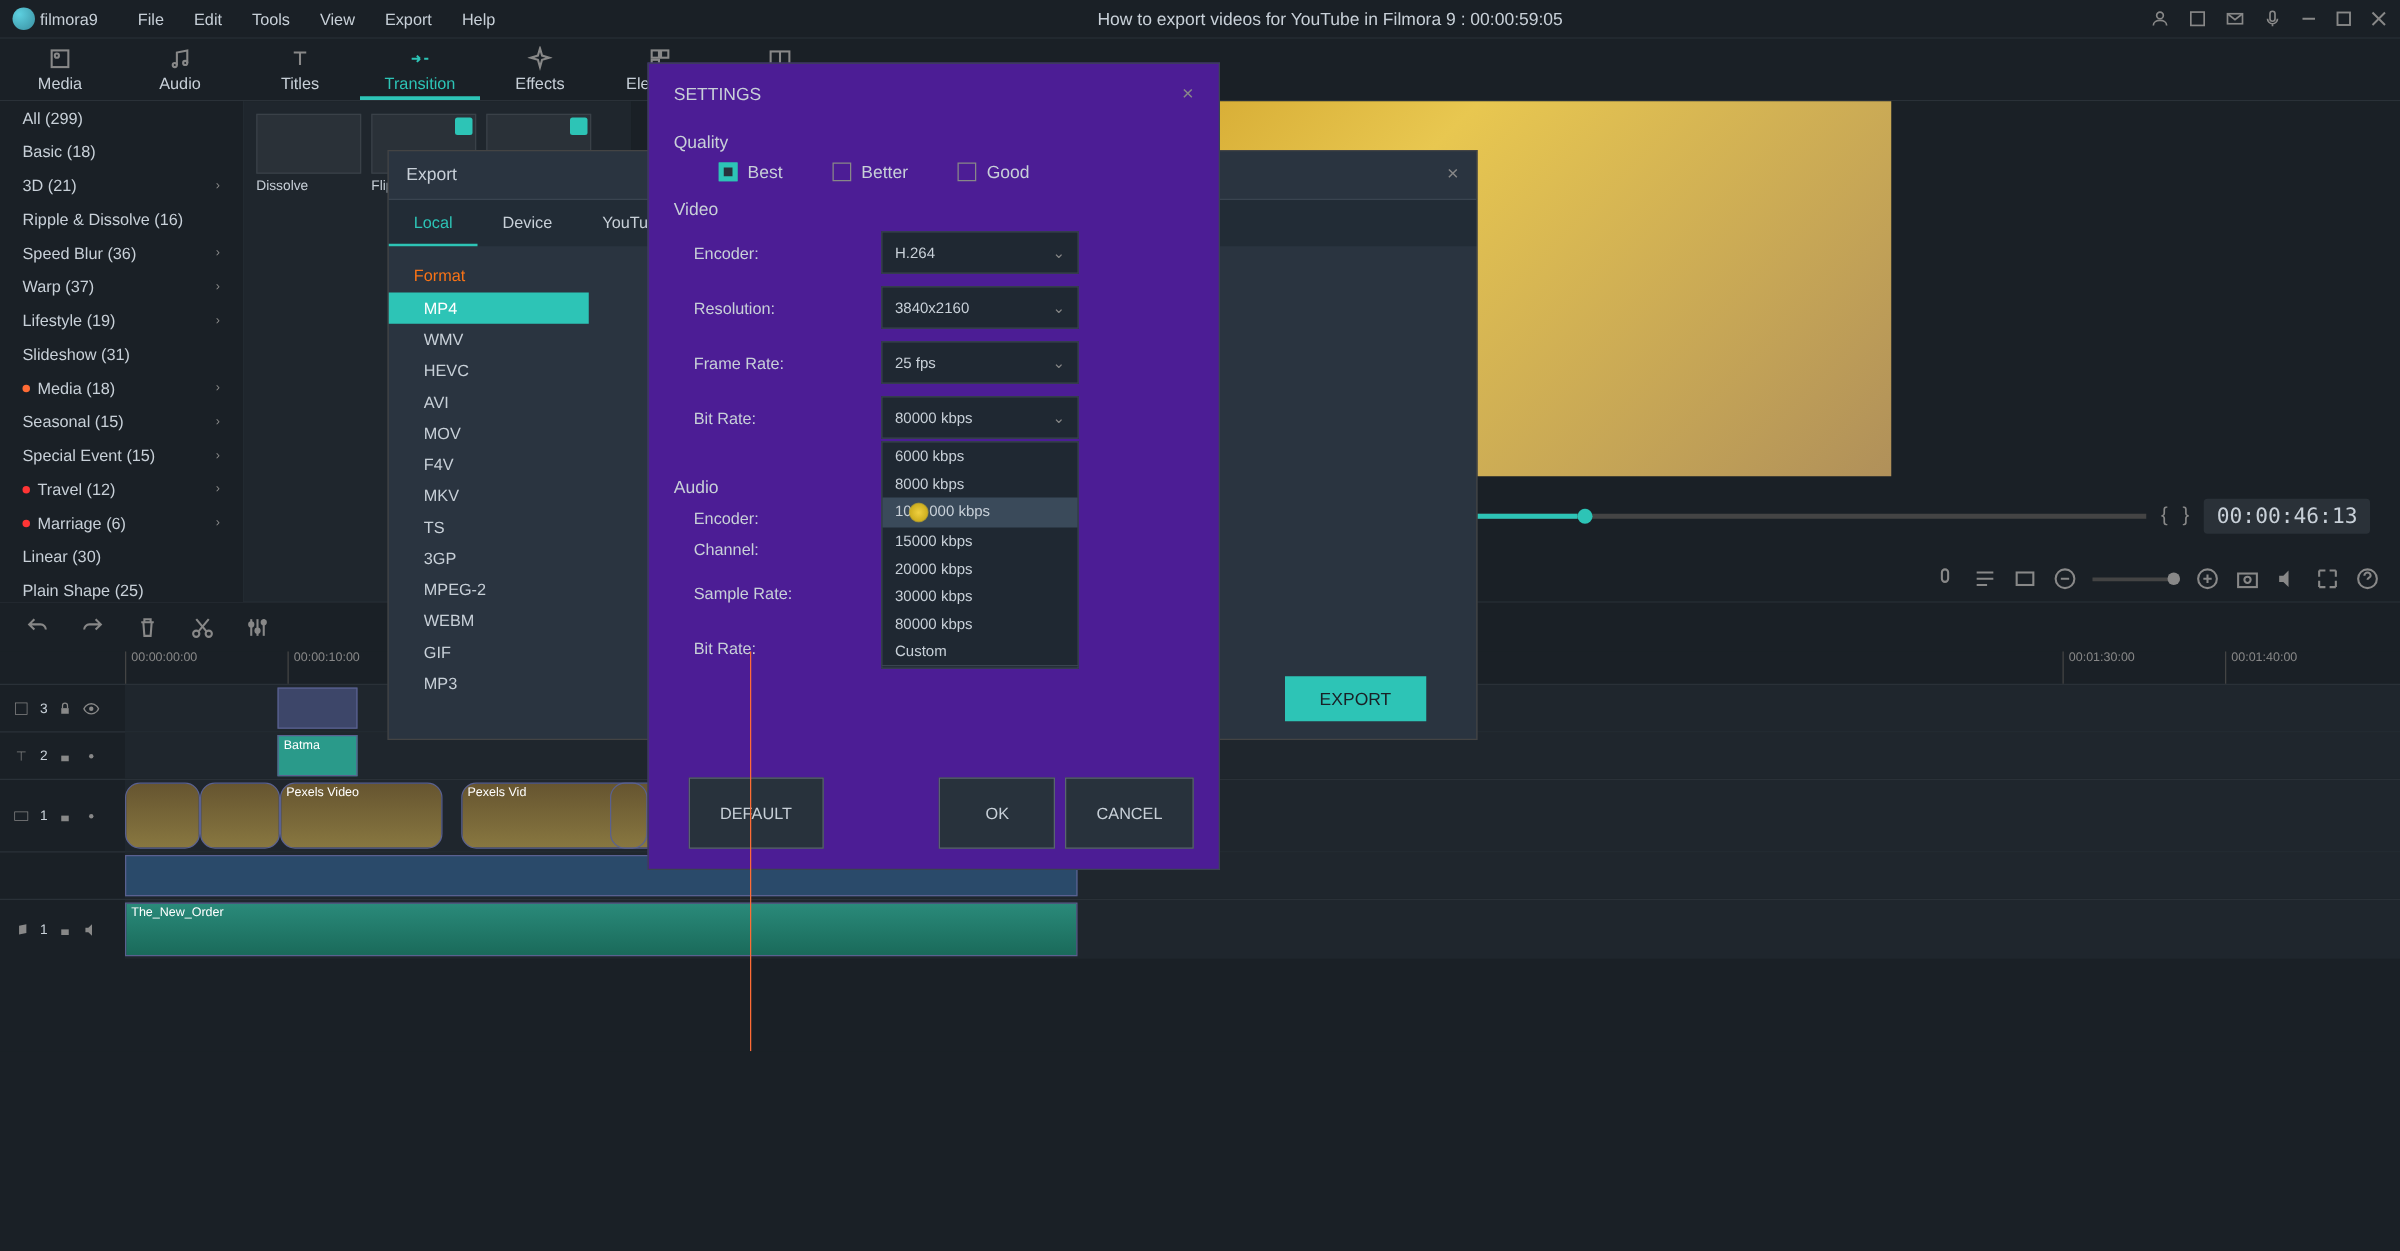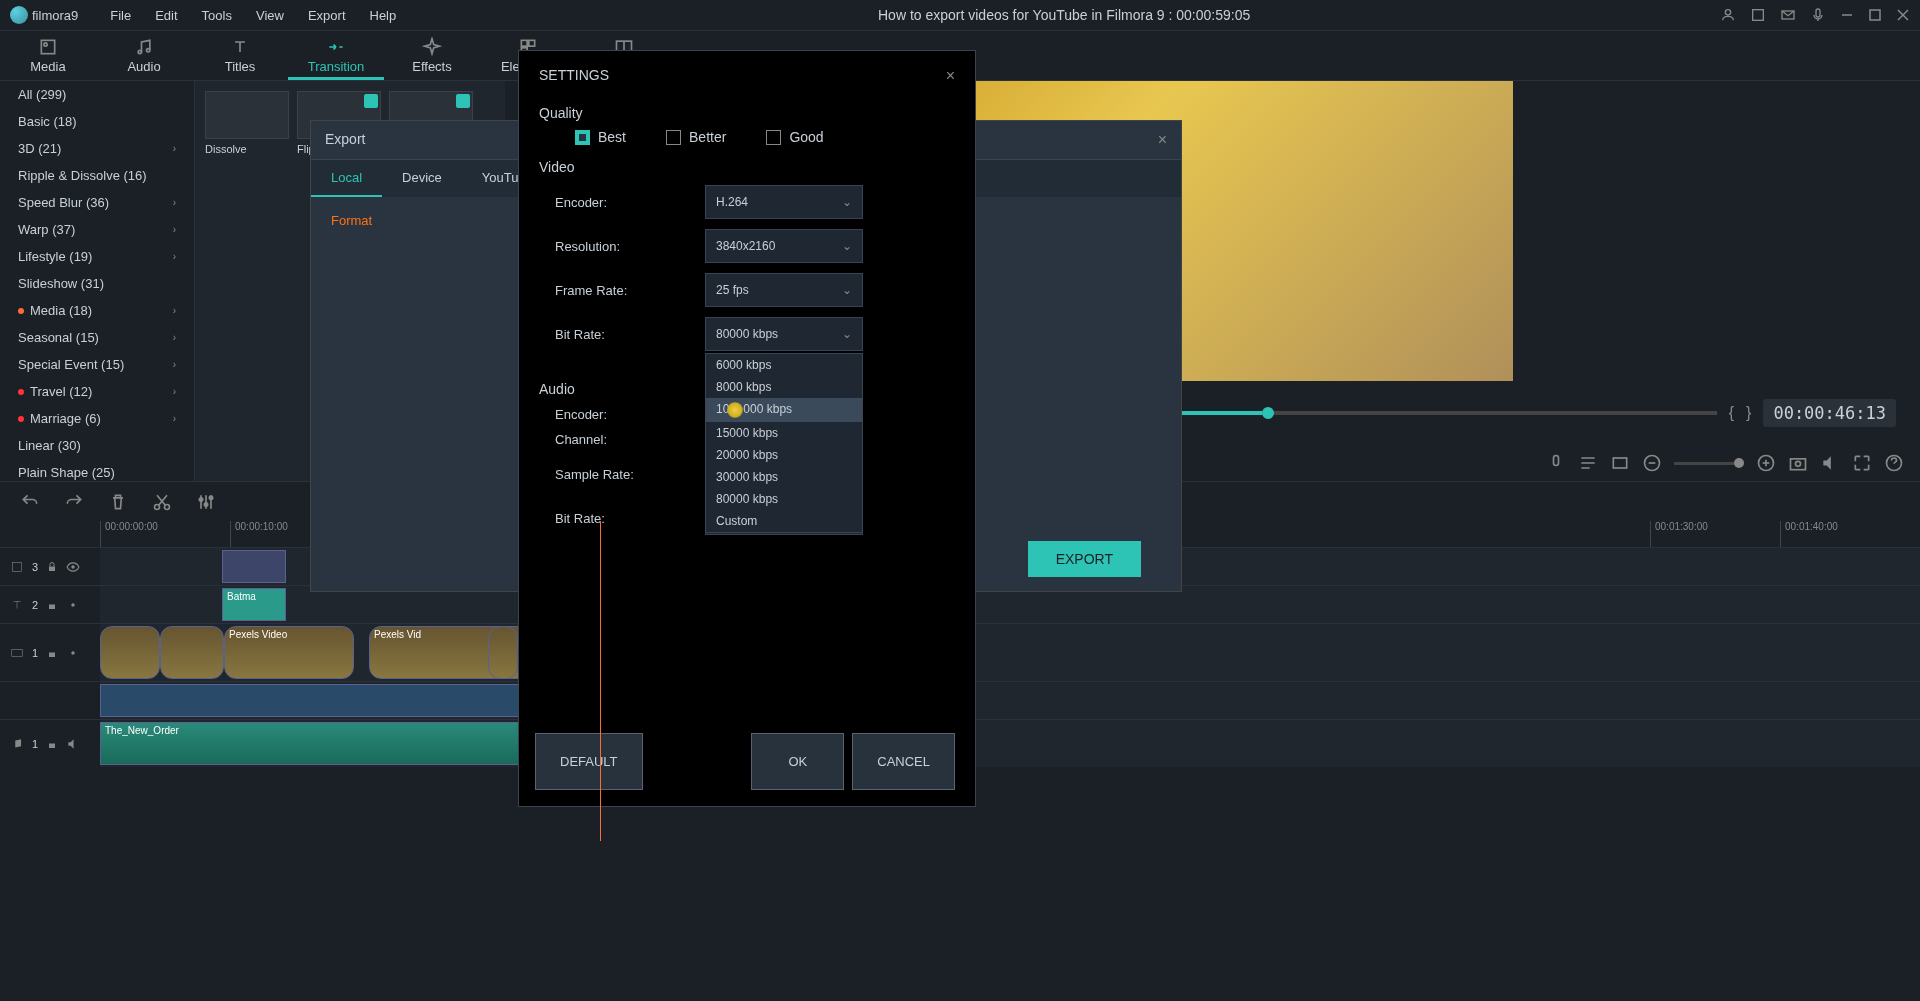--- a/index.html
+++ b/index.html
@@ -75,37 +75,37 @@
 .export-tab { padding: 10px 20px; font-size: 13px; cursor: pointer; }
 .export-tab.active { color: #2dc4b6; border-bottom: 2px solid #2dc4b6; }
 .export-body { display: flex; height: calc(100% - 70px); }
 .format-list { width: 160px; padding-top: 10px; }
 .fmt-header { padding: 6px 20px; font-size: 13px; color: #f97316; }
 .fmt-item { padding: 5px 28px; font-size: 13px; cursor: pointer; }
 .fmt-item.selected { background: #2dc4b6; color: #fff; }
 .export-right { flex: 1; padding: 20px; position: relative; }
 .export-btn { position: absolute; right: 40px; bottom: 20px; background: #2dc4b6; color: #1a2026; padding: 10px 28px; font-size: 14px; cursor: pointer; border: none; }
 
-.modal-settings { position: absolute; left: 518px; top: 50px; width: 458px; height: 757px; background: #000000; border: 1px solid #3a4450; padding: 16px 20px; }
+.modal-settings { position: absolute; left: 518px; top: 50px; width: 458px; height: 646px; background: #4c1d95; border: 1px solid #3a4450; padding: 16px 20px; }
 .settings-header { display: flex; justify-content: space-between; font-size: 14px; margin-bottom: 20px; }
 .setting-section { font-size: 14px; margin: 14px 0 8px; }
 .quality-row { display: flex; gap: 40px; margin-left: 36px; margin-bottom: 14px; }
 .checkbox { display: flex; align-items: center; gap: 8px; font-size: 14px; cursor: pointer; }
 .cb-box { width: 15px; height: 15px; border: 1px solid #888; display: inline-block; }
 .cb-box.checked { background: #2dc4b6; border-color: #2dc4b6; position: relative; }
 .cb-box.checked::after { content: ''; position: absolute; left: 3px; top: 3px; width: 7px; height: 7px; background: #28323c; }
 .setting-row { display: flex; align-items: center; margin: 10px 0 10px 16px; }
 .setting-label { width: 150px; font-size: 13px; }
 .select { width: 158px; height: 30px; background: #1f2832; border: 1px solid #3a4450; display: flex; align-items: center; justify-content: space-between; padding: 16px 10px; font-size: 12px; cursor: pointer; }
 .select-arrow { color: #888; }
 .dropdown { position: absolute; left: 186px; top: 302px; width: 158px; background: #1f2832; border: 1px solid #3a4450; }
 .dd-item { padding: 4px 10px; font-size: 12px; cursor: pointer; }
 .dd-item:hover, .dd-item.hover { background: #3a4a5a; }
 .dd-item .cursor-dot { display: inline-block; width: 16px; height: 16px; background: radial-gradient(circle, #f0d040 0%, #d0b020 60%, transparent 80%); border-radius: 50%; vertical-align: middle; margin-left: -2px; }
-.settings-buttons { position: absolute; bottom: 16px; left: 16px; right: 20px; display: flex; justify-content: space-between; }
+.settings-buttons { position: absolute; bottom: 16px; left: 32px; right: 20px; display: flex; justify-content: space-between; }
 .btn { padding: 8px 24px; background: #28323c; border: 1px solid #5a6470; color: #c8d0d8; font-size: 13px; cursor: pointer; }
 .btn-group { display: flex; gap: 8px; }
 
 .close-x { cursor: pointer; font-size: 16px; color: #888; }
 </style>
 </head>
 <body>
 
 <div class="title-bar">
   <div class="logo">
@@ -478,20 +478,35 @@
     <span class="close-x">×</span>
   </div>
   <div class="export-tabs">
     <div class="export-tab active">Local</div>
     <div class="export-tab">Device</div>
     <div class="export-tab">YouTube</div>
   </div>
   <div class="export-body">
     <div class="format-list">
       <div class="fmt-header">Format</div>
+      <div id="formats">
+          <div class="fmt-item selected">MP4</div>
+          <div class="fmt-item">WMV</div>
+          <div class="fmt-item">HEVC</div>
+          <div class="fmt-item">AVI</div>
+          <div class="fmt-item">MOV</div>
+          <div class="fmt-item">F4V</div>
+          <div class="fmt-item">MKV</div>
+          <div class="fmt-item">TS</div>
+          <div class="fmt-item">3GP</div>
+          <div class="fmt-item">MPEG-2</div>
+          <div class="fmt-item">WEBM</div>
+          <div class="fmt-item">GIF</div>
+          <div class="fmt-item">MP3</div>
+        </div>
     </div>
     <div class="export-right">
       <button class="export-btn">EXPORT</button>
     </div>
   </div>
 </div>
 
 <div class="modal-settings">
   <div class="settings-header">
     <span>SETTINGS</span>

